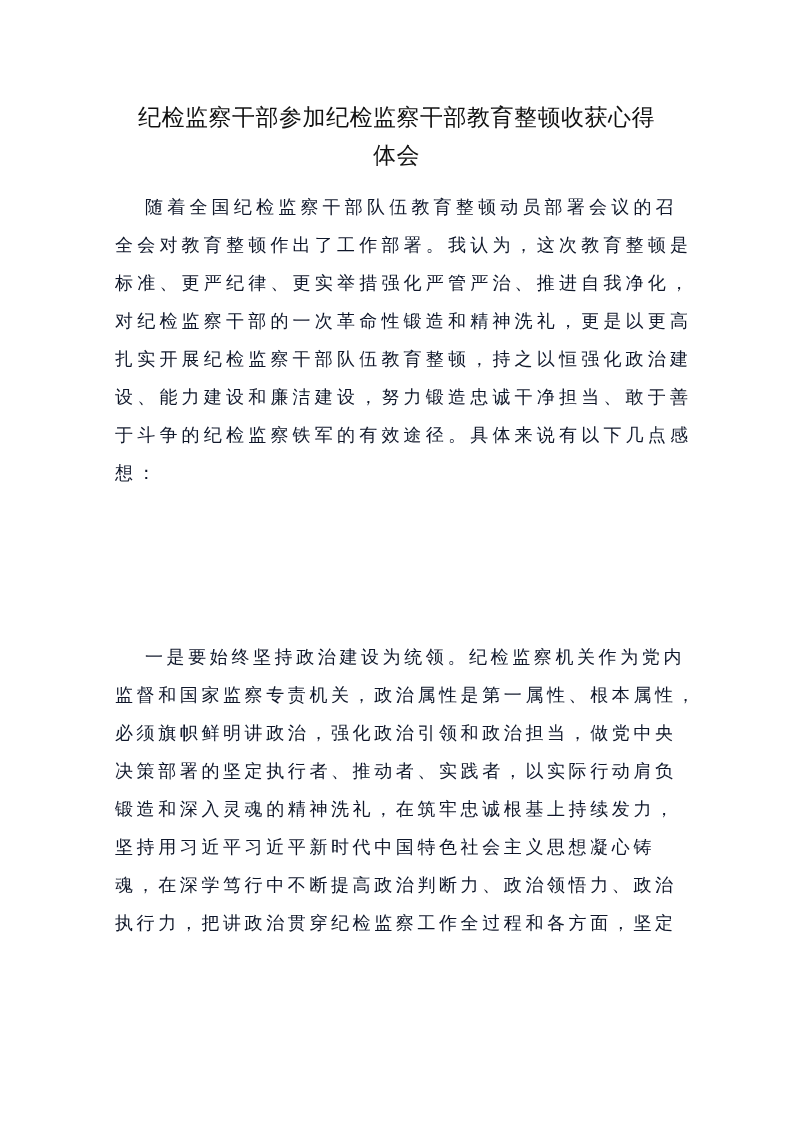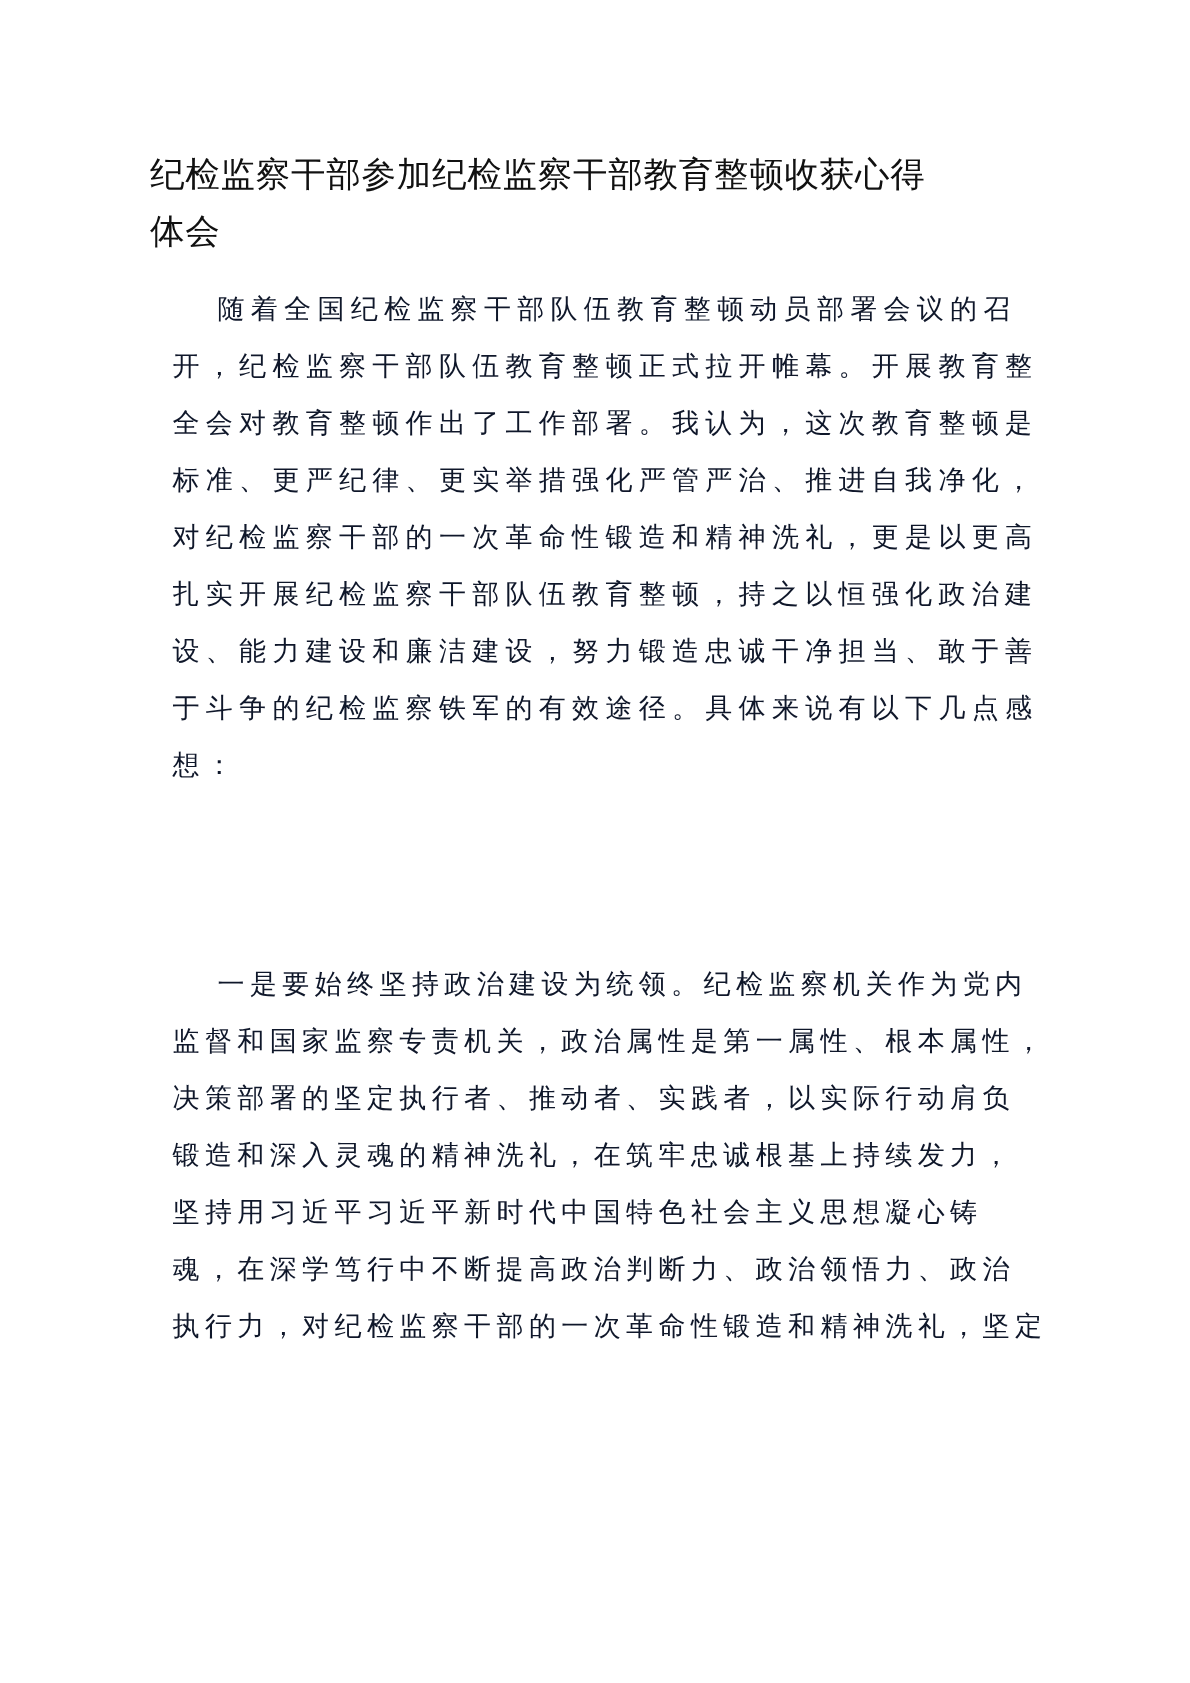--- a/index.html
+++ b/index.html
@@ -20,20 +20,21 @@
       left: 0; top: 0;
       width: 793px;
       height: 1122px;
       background: #ffffff;
     }
     .title {
       position: absolute;
       left: 100px;
       width: 593px;
       top: 98px;
+      text-align: center;
       font-size: 23px;
       line-height: 38px;
       letter-spacing: 0.5px;
       color: #111;
     }
     .title .t-line { display: block; }
     .body {
       position: absolute;
       left: 115px;
       width: 560px;
@@ -55,33 +56,33 @@
 
 <div class="page">
 
   <div class="title">
     <span class="t-line">纪检监察干部参加纪检监察干部教育整顿收获心得</span>
     <span class="t-line">体会</span>
   </div>
 
   <div class="body" style="top:188px;">
     <span class="line indent">随着全国纪检监察干部队伍教育整顿动员部署会议的召</span>
-    <span class="line">开，纪检监察干部队伍教育整顿正式拉开帷幕。开展教育整</span>
     <span class="line">全会对教育整顿作出了工作部署。我认为，这次教育整顿是</span>
     <span class="line">标准、更严纪律、更实举措强化严管严治、推进自我净化，</span>
     <span class="line">对纪检监察干部的一次革命性锻造和精神洗礼，更是以更高</span>
     <span class="line">扎实开展纪检监察干部队伍教育整顿，持之以恒强化政治建</span>
     <span class="line">设、能力建设和廉洁建设，努力锻造忠诚干净担当、敢于善</span>
     <span class="line">于斗争的纪检监察铁军的有效途径。具体来说有以下几点感</span>
     <span class="line">想：</span>
   </div>
 
   <div class="body para2" style="top:598px;margin-top:40px;">
     <span class="line indent para2">一是要始终坚持政治建设为统领。纪检监察机关作为党内</span>
     <span class="line para2">监督和国家监察专责机关，政治属性是第一属性、根本属性，</span>
+    <span class="line para2">必须旗帜鲜明讲政治，强化政治引领和政治担当，做党中央</span>
     <span class="line para2">决策部署的坚定执行者、推动者、实践者，以实际行动肩负</span>
     <span class="line para2">锻造和深入灵魂的精神洗礼，在筑牢忠诚根基上持续发力，</span>
     <span class="line para2">坚持用习近平习近平新时代中国特色社会主义思想凝心铸</span>
     <span class="line para2">魂，在深学笃行中不断提高政治判断力、政治领悟力、政治</span>
-    <span class="line para2">执行力，对纪检监察干部的一次革命性锻造和精神洗礼，坚定</span>
+    <span class="line para2">执行力，把讲政治贯穿纪检监察工作全过程和各方面，坚定</span>
   </div>
 
 </div>
 
 </body></html>

